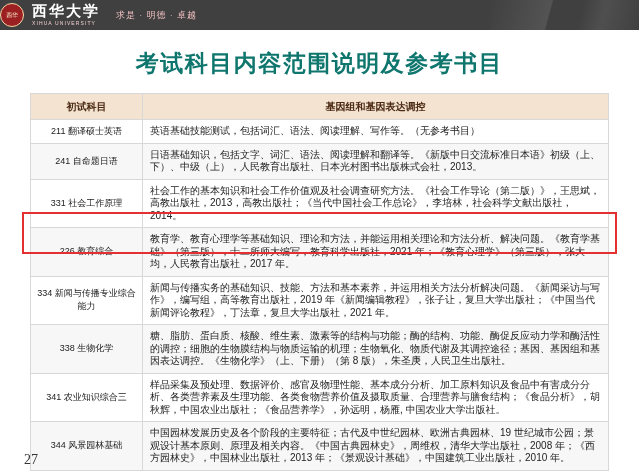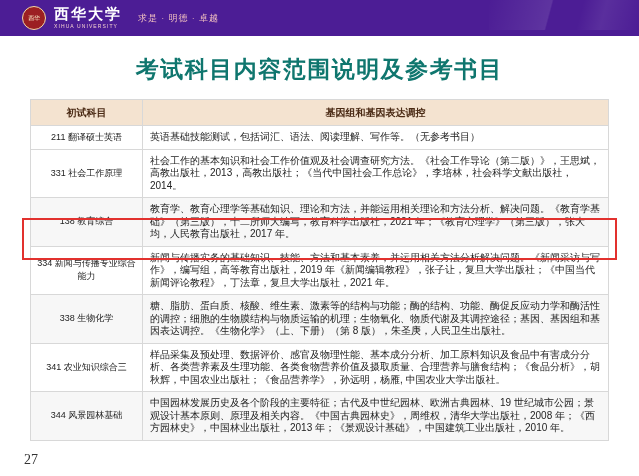--- a/index.html
+++ b/index.html
@@ -15,25 +15,24 @@
   }
   .page {
     position: relative;
     width: 639px;
     height: 476px;
     background: #ffffff;
   }
   
   .header {
     position: relative;
-    height: 36px;
-    background: #4c1d95;
+    height: 30px;
+    background: #404040;
     display: flex;
     align-items: center;
-    padding-left: 22px;
     box-sizing: border-box;
   }
   .logo-badge {
     width: 22px;
     height: 22px;
     border-radius: 50%;
     background: #9c1f22;
     border: 1.2px solid #f0d9a8;
     color: #f7e7c4;
     font-size: 6px;
@@ -178,26 +177,30 @@
         <tr>
           <th class="col-code">初试科目</th>
           <th>基因组和基因表达调控</th>
         </tr>
       </thead>
       <tbody>
         <tr>
           <td class="col-code">211 翻译硕士英语</td>
           <td class="col-desc">英语基础技能测试，包括词汇、语法、阅读理解、写作等。（无参考书目）</td>
         </tr>
+        <tr class="alt">
+          <td class="col-code">241 自命题日语</td>
+          <td class="col-desc">日语基础知识，包括文字、词汇、语法、阅读理解和翻译等。《新版中日交流标准日本语》初级（上、下）、中级（上），人民教育出版社、日本光村图书出版株式会社，2013。</td>
+        </tr>
         <tr>
           <td class="col-code">331 社会工作原理</td>
           <td class="col-desc">社会工作的基本知识和社会工作价值观及社会调查研究方法。《社会工作导论（第二版）》，王思斌，高教出版社，2013，高教出版社；《当代中国社会工作总论》，李培林，社会科学文献出版社，2014。</td>
         </tr>
         <tr class="alt" id="hl-row">
-          <td class="col-code">138 教育综合</td>
+          <td class="col-code">226 教育综合</td>
           <td class="col-desc">教育学、教育心理学等基础知识、理论和方法，并能运用相关理论和方法分析、解决问题。《教育学基础》（第三版），十二所师大编写，教育科学出版社，2021 年；《教育心理学》（第三版），张大均，人民教育出版社，2017 年。</td>
         </tr>
         <tr>
           <td class="col-code">334 新闻与传播专业综合能力</td>
           <td class="col-desc">新闻与传播实务的基础知识、技能、方法和基本素养，并运用相关方法分析解决问题。《新闻采访与写作》，编写组，高等教育出版社，2019 年《新闻编辑教程》，张子让，复旦大学出版社；《中国当代新闻评论教程》，丁法章，复旦大学出版社，2021 年。</td>
         </tr>
         <tr class="alt">
           <td class="col-code">338 生物化学</td>
           <td class="col-desc">糖、脂肪、蛋白质、核酸、维生素、激素等的结构与功能；酶的结构、功能、酶促反应动力学和酶活性的调控；细胞的生物膜结构与物质运输的机理；生物氧化、物质代谢及其调控途径；基因、基因组和基因表达调控。《生物化学》（上、下册）（第 8 版），朱圣庚，人民卫生出版社。</td>
         </tr>

